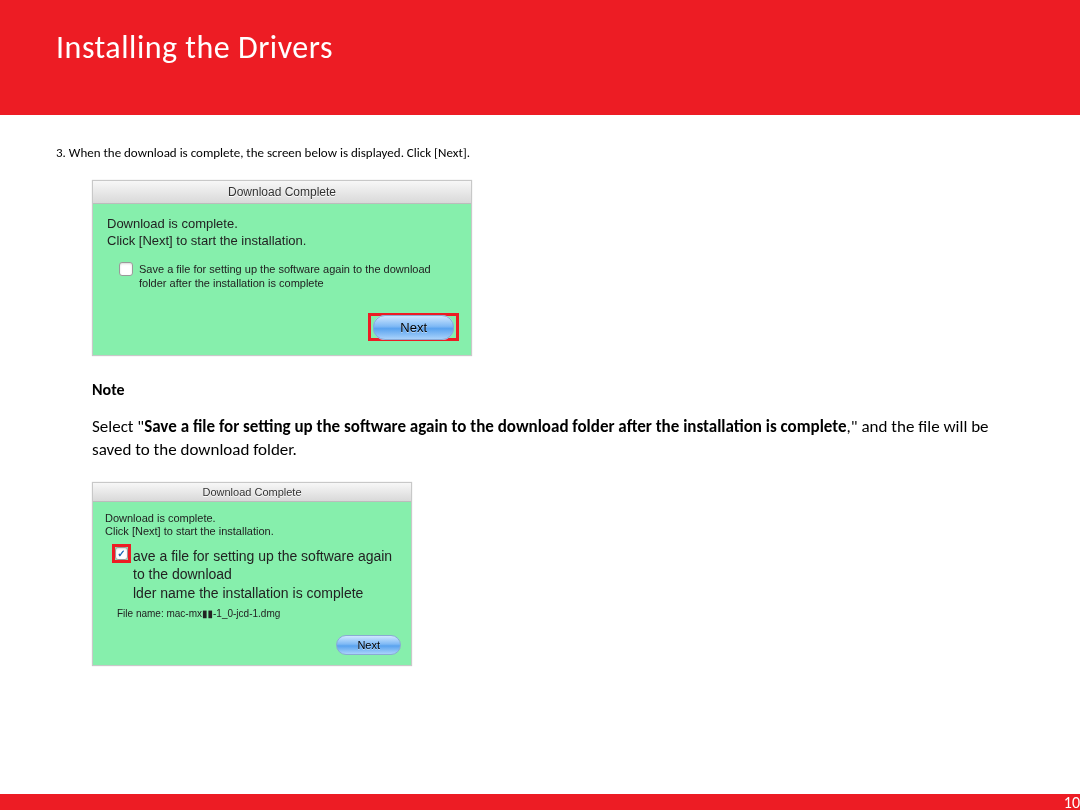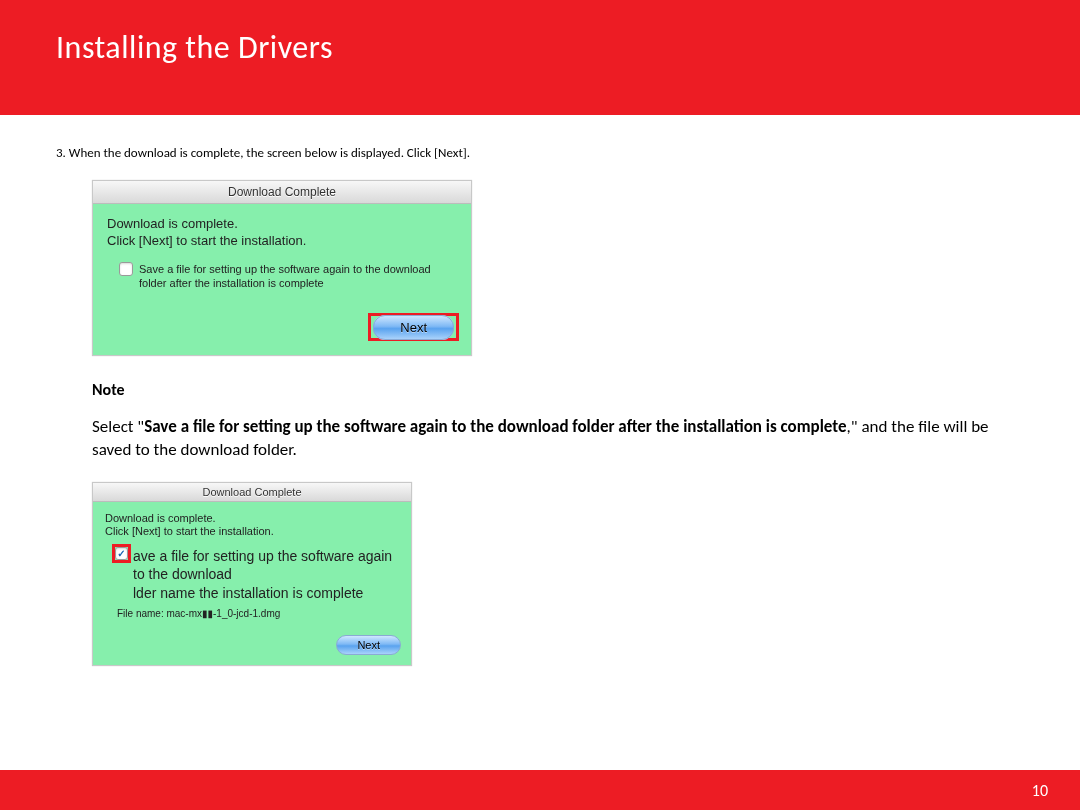--- a/index.html
+++ b/index.html
@@ -133,28 +133,27 @@
       display: inline-block;
       border: 3px solid #ED1C24;
       padding: 2px;
     }
 
     .footer-band {
       position: absolute;
       bottom: 0;
       left: 0;
       width: 100%;
-      height: 40px;
+      height: 16px;
       background: #ED1C24;
       color: #fff;
       font-size: 16px;
       display: flex;
       align-items: center;
       justify-content: flex-end;
-      padding-right: 32px;
     }
   </style>
 </head>
 <body>
 
 <div class="header-band">
   <div class="header-title">Installing  the Drivers</div>
 </div>
 
 <div class="content">

